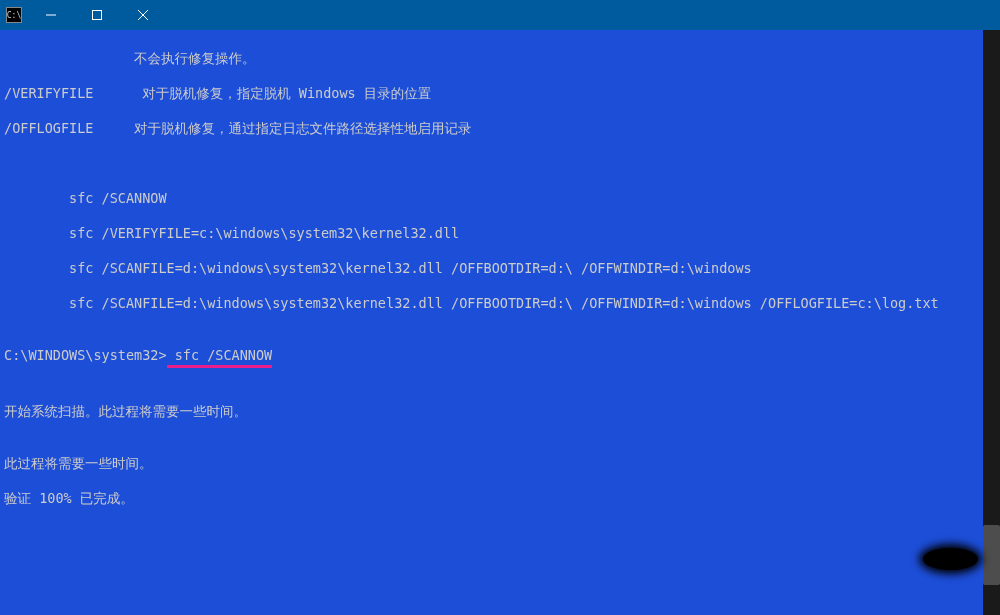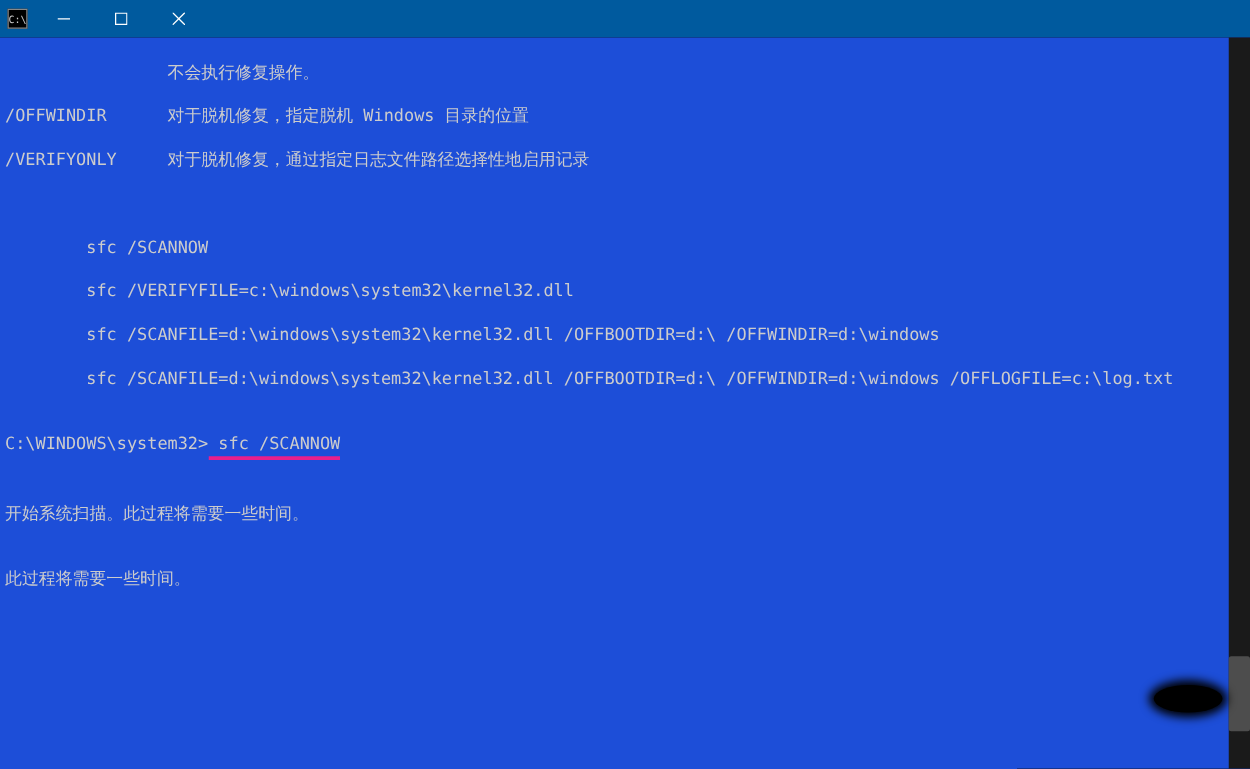--- a/index.html
+++ b/index.html
@@ -121,34 +121,35 @@
       <svg width="10" height="10" viewBox="0 0 10 10">
           <line x1="0" y1="0" x2="10" y2="10" stroke="#fff" stroke-width="1"></line>
           <line x1="10" y1="0" x2="0" y2="10" stroke="#fff" stroke-width="1"></line>
         </svg>
     </div>
   </div>
 </div>
 
 <div class="terminal">
 <div class="line">                不会执行修复操作。</div>
-<div class="line">/OFFWINDIR      对于脱机修复，指定脱机 Windows 目录的位置</div>
-<div class="line">/VERIFYONLY     对于脱机修复，通过指定日志文件路径选择性地启用记录</div>
+<div class="line">/VERIFYFILE      对于脱机修复，指定脱机 Windows 目录的位置</div>
+<div class="line">/OFFLOGFILE     对于脱机修复，通过指定日志文件路径选择性地启用记录</div>
 <div class="line"></div>
 <div class="line"></div>
 <div class="line">        sfc /SCANNOW</div>
 <div class="line">        sfc /VERIFYFILE=c:\windows\system32\kernel32.dll</div>
 <div class="line">        sfc /SCANFILE=d:\windows\system32\kernel32.dll /OFFBOOTDIR=d:\ /OFFWINDIR=d:\windows</div>
 <div class="line">        sfc /SCANFILE=d:\windows\system32\kernel32.dll /OFFBOOTDIR=d:\ /OFFWINDIR=d:\windows /OFFLOGFILE=c:\log.txt</div>
 <div class="line"></div>
 <div class="line"><span>C:\WINDOWS\system32&gt;</span><span class="highlight-magenta"> sfc /SCANNOW</span></div>
 <div class="line"></div>
 <div class="line">开始系统扫描。此过程将需要一些时间。</div>
 <div class="line"></div>
 <div class="line">此过程将需要一些时间。</div>
+<div class="line">验证 100% 已完成。</div>
 <div class="line"></div>
 
 
 
 
 <div class="line"></div>
 
 <div class="line"></div>
 
 <div class="line"></div>

